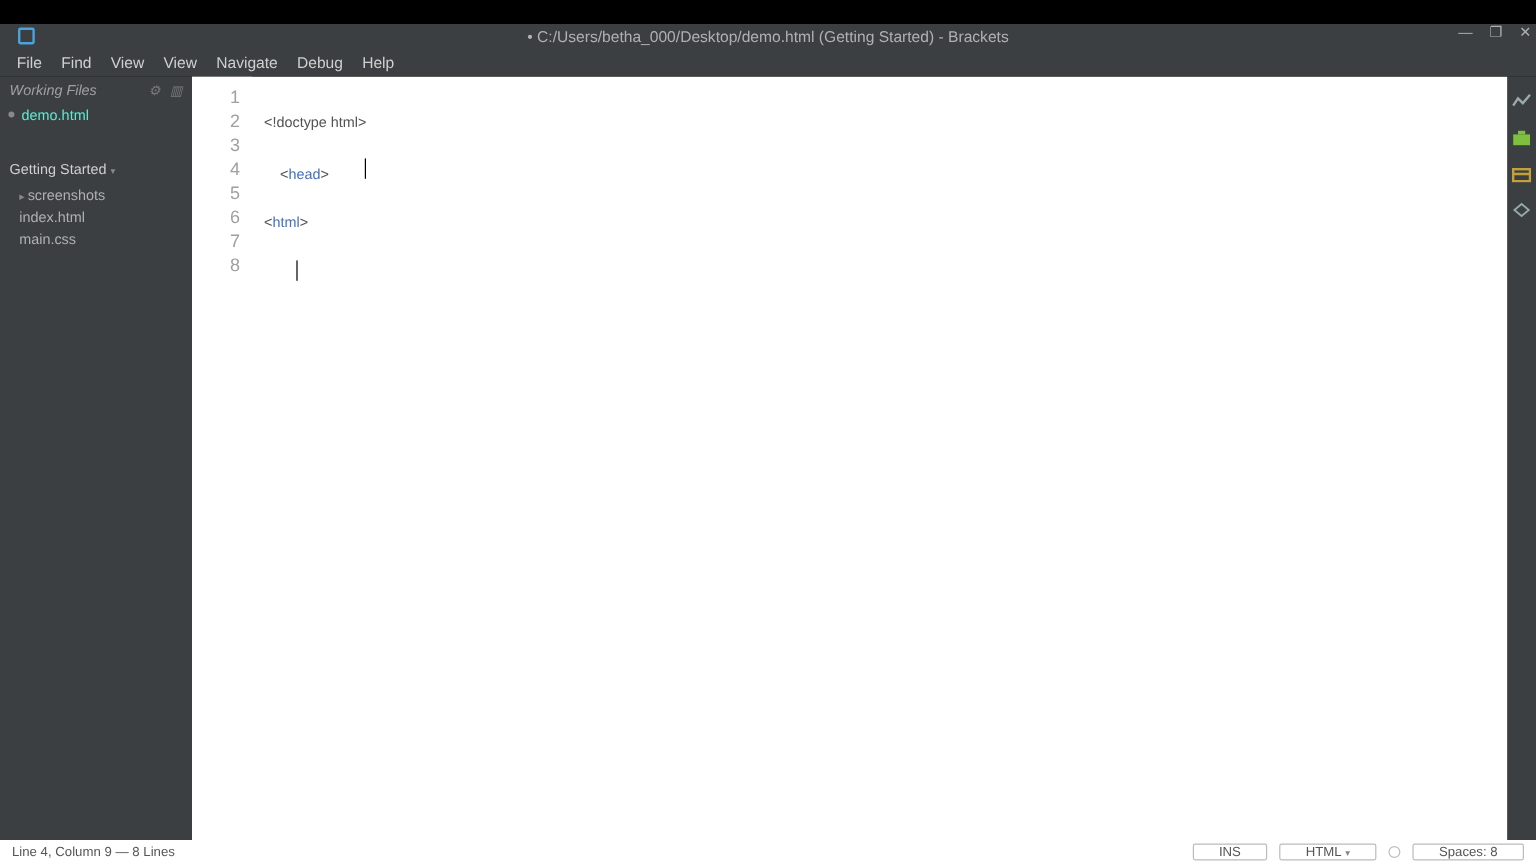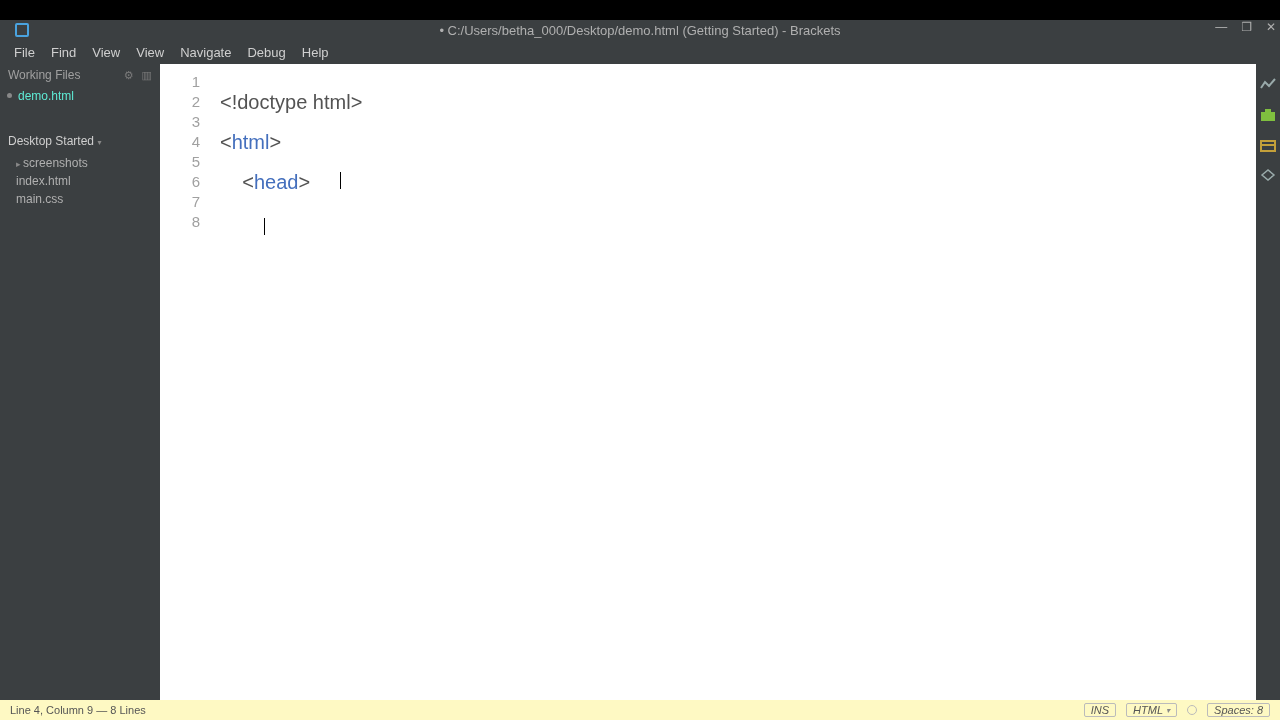--- a/index.html
+++ b/index.html
@@ -15,48 +15,48 @@
 
 
 .menubar { height:24px; background:#3b3f41; display:flex; align-items:center; padding-left:6px; gap:0; }
 .menubar .item { color:#cfcfcf; font-size:13px; padding:3px 8px; cursor:pointer; }
 
 
 .main { display:flex; height:636px; }
 
 
 .sidebar { width:160px; background:#3b3f41; color:#b0b0b0; font-size:12px; display:flex; flex-direction:column; }
-.panel-head { display:flex; align-items:center; justify-content:space-between; padding:4px 8px; color:#a0a0a0; }
+.panel-head { display:flex; align-items:center; justify-content:space-between; padding:4px 8px; color:#a0a0a0;font-style:italic; }
 .panel-head .icons { display:flex; gap:8px; color:#7a7a7a; font-size:11px; }
 .openfile { padding:3px 8px 3px 18px; color:#5eead4; position:relative; cursor:pointer; }
 .openfile::before { content:""; position:absolute; left:7px; top:7px; width:5px; height:5px; background:#888; border-radius:50%; }
 .project-title { padding:6px 8px; color:#cfcfcf; font-size:12px; }
 .tree-item { padding:2px 8px 2px 16px; color:#b0b0b0; cursor:pointer; }
 .tree-item.folder::before { content:"▸ "; color:#888; font-size:9px; }
 .tree-item.file { }
 
 
 .editor-wrap { flex:1; background:#fff; position:relative; display:flex; }
 .gutter { width:50px; background:#fff; border-right:0; padding-top:8px; text-align:right; color:#a0a0a0; font-family:"Consolas","Courier New",monospace; font-size:15px; line-height:20px; user-select:none; }
 .gutter div { padding-right:10px; }
-.code { flex:1; padding-top:8px; padding-left:10px; font-family:"Consolas","Courier New",monospace; font-size:20px; line-height:20px; color:#535353; white-space:pre; position:relative; }
+.code { flex:1; padding-top:8px; padding-left:10px; font-family:"Consolas","Courier New",monospace; font-size:12px; line-height:20px; color:#535353; white-space:pre; position:relative; }
 .code .t-bracket { color:#535353; }
 .code .t-tag { color:#446fbd; }
 .code .t-doctype { color:#535353; }
 .cursor { display:inline-block; width:1px; height:17px; background:#000; vertical-align:text-bottom; margin-left:0; position:relative; top:2px; }
 .text-caret { position:absolute; width:1px; height:17px; background:#000; }
 
 
 .rail { width:24px; background:#3b3f41; display:flex; flex-direction:column; align-items:center; padding-top:14px; gap:16px; }
 .rail .ic { width:16px; height:14px; cursor:pointer; }
 
 
-.statusbar { height:20px; background:#fef9c3; display:flex; align-items:center; font-size:11px; color:#555; padding:0 10px; justify-content:space-between; }
+.statusbar { height:20px; background:#ffffff; display:flex; align-items:center; font-size:11px; color:#555; padding:0 10px; justify-content:space-between; }
 .statusbar .right { display:flex; align-items:center; gap:10px; }
-.statusbar .pill { border:1px solid #bbb; padding:0 6px; border-radius:2px; cursor:pointer; display:flex; align-items:center; gap:3px;font-style:italic; }
+.statusbar .pill { border:1px solid #bbb; padding:0 21px; border-radius:2px; cursor:pointer; display:flex; align-items:center; gap:3px; }
 .statusbar .circle { width:10px; height:10px; border:1px solid #bbb; border-radius:50%; }
 .chev { font-size:8px; color:#888; }
 </style>
 </head>
 <body>
 
 <div class="titlebar"></div>
 
 <div class="appbar">
   <div class="logo"></div>
@@ -86,42 +86,42 @@
       <span class="icons">
         <span>⚙</span>
         <span>▥</span>
       </span>
     </div>
     <div class="openfile">demo.html</div>
 
     <div style="height:22px"></div>
 
     <div class="project-title">
-      <span>Desktop Started </span><span class="chev">▾</span>
+      <span>Getting Started </span><span class="chev">▾</span>
     </div>
     <div class="tree-item folder">screenshots</div>
     <div class="tree-item file">index.html</div>
     <div class="tree-item file">main.css</div>
   </div>
 
   <div class="editor-wrap">
     <div class="gutter">
       <div>1</div>
       <div>2</div>
       <div>3</div>
       <div>4</div>
       <div>5</div>
       <div>6</div>
       <div>7</div>
       <div>8</div>
     </div>
     <div class="code">
 <div><span class="t-bracket">&lt;!</span><span class="t-doctype">doctype html</span><span class="t-bracket">&gt;</span></div>
+<div><span class="t-bracket">    &lt;</span><span class="t-tag">head</span><span class="t-bracket">&gt;</span><span class="text-caret" style="position:static;display:inline-block;margin-left:30px"></span></div>
 <div><span class="t-bracket">&lt;</span><span class="t-tag">html</span><span class="t-bracket">&gt;</span></div>
-<div><span class="t-bracket">    &lt;</span><span class="t-tag">head</span><span class="t-bracket">&gt;</span><span class="text-caret" style="position:static;display:inline-block;margin-left:30px"></span></div>
 <div><span>        </span><span class="cursor"></span></div>
 <div><span></span>&nbsp;</div>
 <div><span></span>&nbsp;</div>
     </div>
   </div>
 
   <div class="rail">
     <svg class="ic" viewBox="0 0 16 14">
         <polyline points="1,10 5,4 9,8 15,1" fill="none" stroke="#9aa" stroke-width="2"></polyline>
       </svg>

